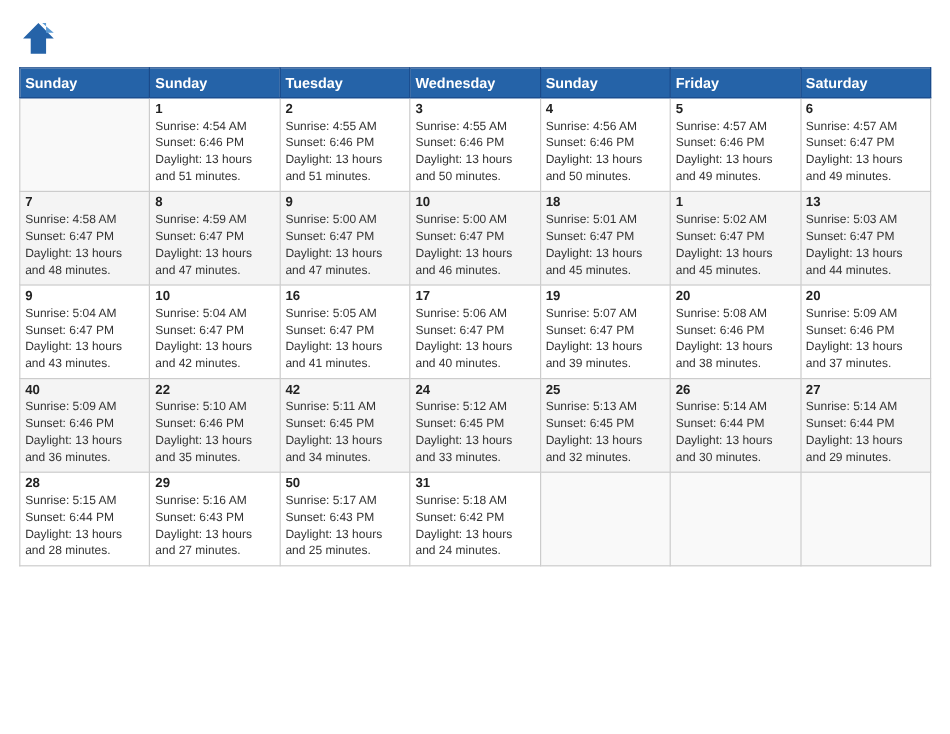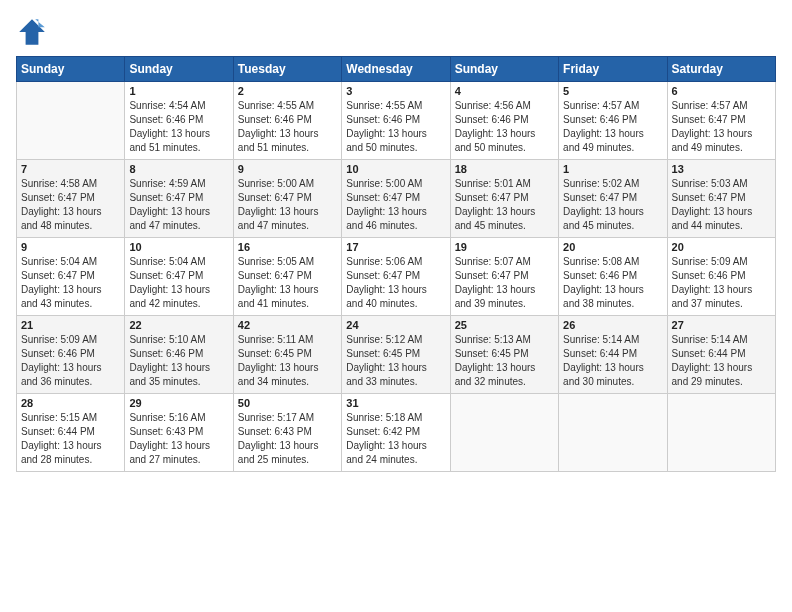--- a/index.html
+++ b/index.html
@@ -314,21 +314,21 @@
           <div class="day-info">
             Sunrise: 5:09 AM<br>
             Sunset: 6:46 PM<br>
             Daylight: 13 hours<br>
             and 37 minutes.
           </div>
           </td>
         </tr>
         <tr class="row-even">
           <td>
-            <span class="day-number">21</span>
+            <span class="day-number">40</span>
           <div class="day-info">
             Sunrise: 5:09 AM<br>
             Sunset: 6:46 PM<br>
             Daylight: 13 hours<br>
             and 36 minutes.
           </div>
           </td>
           <td>
             <span class="day-number">22</span>
           <div class="day-info">

